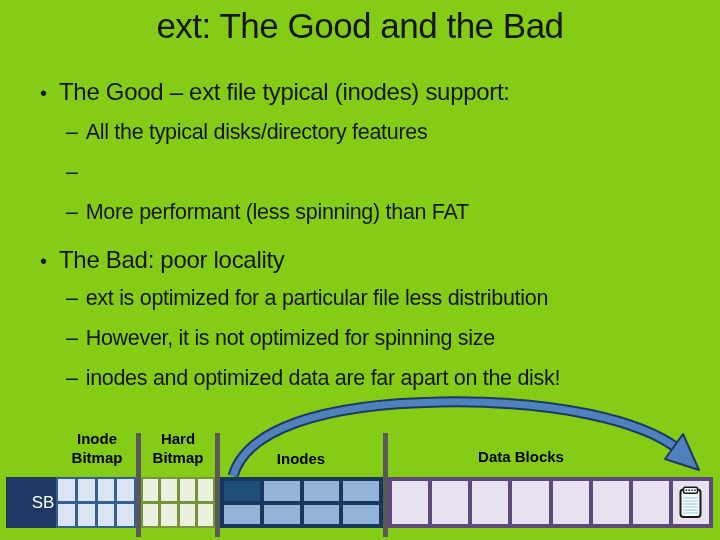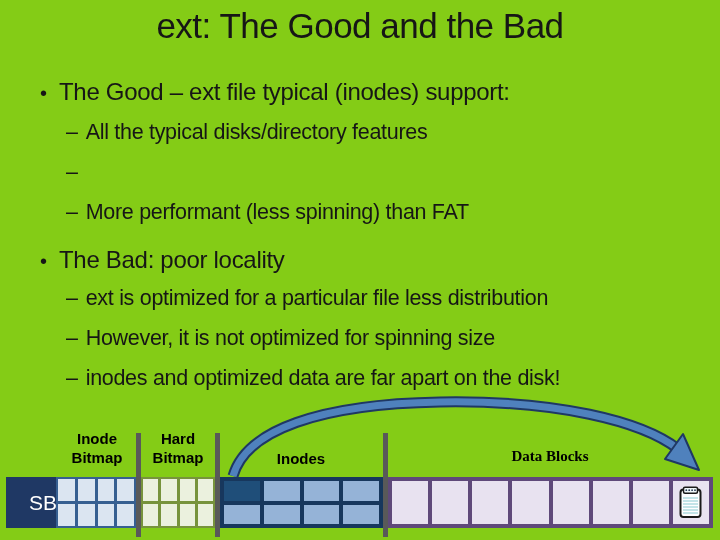--- a/index.html
+++ b/index.html
@@ -14,21 +14,21 @@
   .bullet { position:absolute; display:flex; white-space:nowrap; color:#161616; }
   .lvl1 { left:40px; font-size:24px; letter-spacing:-0.3px; }
   .lvl1 .marker { width:19px; font-size:20px; line-height:30px; }
   .lvl2 { left:66px; font-size:21.5px; letter-spacing:-0.3px; }
   .lvl2 .marker { margin-right:8px; }
 
   
   .bar-seg { position:absolute; top:477px; height:51px; box-sizing:border-box; }
   .seg-sb {
     left:6px; width:74px; background:#1F3864; color:#fff;
-    display:flex; align-items:center; justify-content:center; font-size:21px;
+    display:flex; align-items:center; justify-content:center; font-size:17px;
   }
   .grid2x4 { display:grid; grid-template-columns:repeat(4,1fr); grid-template-rows:1fr 1fr; }
   .seg-inode-bitmap { left:56px; width:80px; background:#365F91; gap:3px; padding:2px; }
   .seg-inode-bitmap .cell { background:#DBE5F1; }
   .seg-data-bitmap { left:141px; width:74px; background:#77933C; gap:3px; padding:2px; }
   .seg-data-bitmap .cell { background:#EBF1DE; }
   .seg-inodes { left:220px; width:163px; background:#17375D; gap:4px; padding:4px; }
   .seg-inodes .cell { background:#95B3D7; }
   .seg-inodes .cell.first { background:#1F4E79; }
   .seg-data-blocks {
@@ -40,21 +40,21 @@
   .divider { position:absolute; top:433px; width:5px; height:104px; background:#595959; }
   .div1 { left:136px; } .div2 { left:215px; } .div3 { left:383px; }
 
   .seg-label {
     position:absolute; text-align:center; font-size:15px; font-weight:bold;
     line-height:19px; color:#000;
   }
   .lbl-inode-bitmap { left:51px; top:429px; width:92px; }
   .lbl-data-bitmap  { left:132px; top:429px; width:92px; }
   .lbl-inodes       { left:251px; top:449px; width:100px; }
-  .lbl-data-blocks  { left:487px; top:447px; width:126px;font-family:Liberation Serif, serif; }
+  .lbl-data-blocks  { left:458px; top:447px; width:126px; }
   .seg-label span { display:block; }
 
   .arrow-overlay { position:absolute; left:0; top:0; width:720px; height:540px; pointer-events:none; }
   .file-icon-svg { display:block; }
 </style>
 </head>
 <body>
 
 <div class="slide">
 

